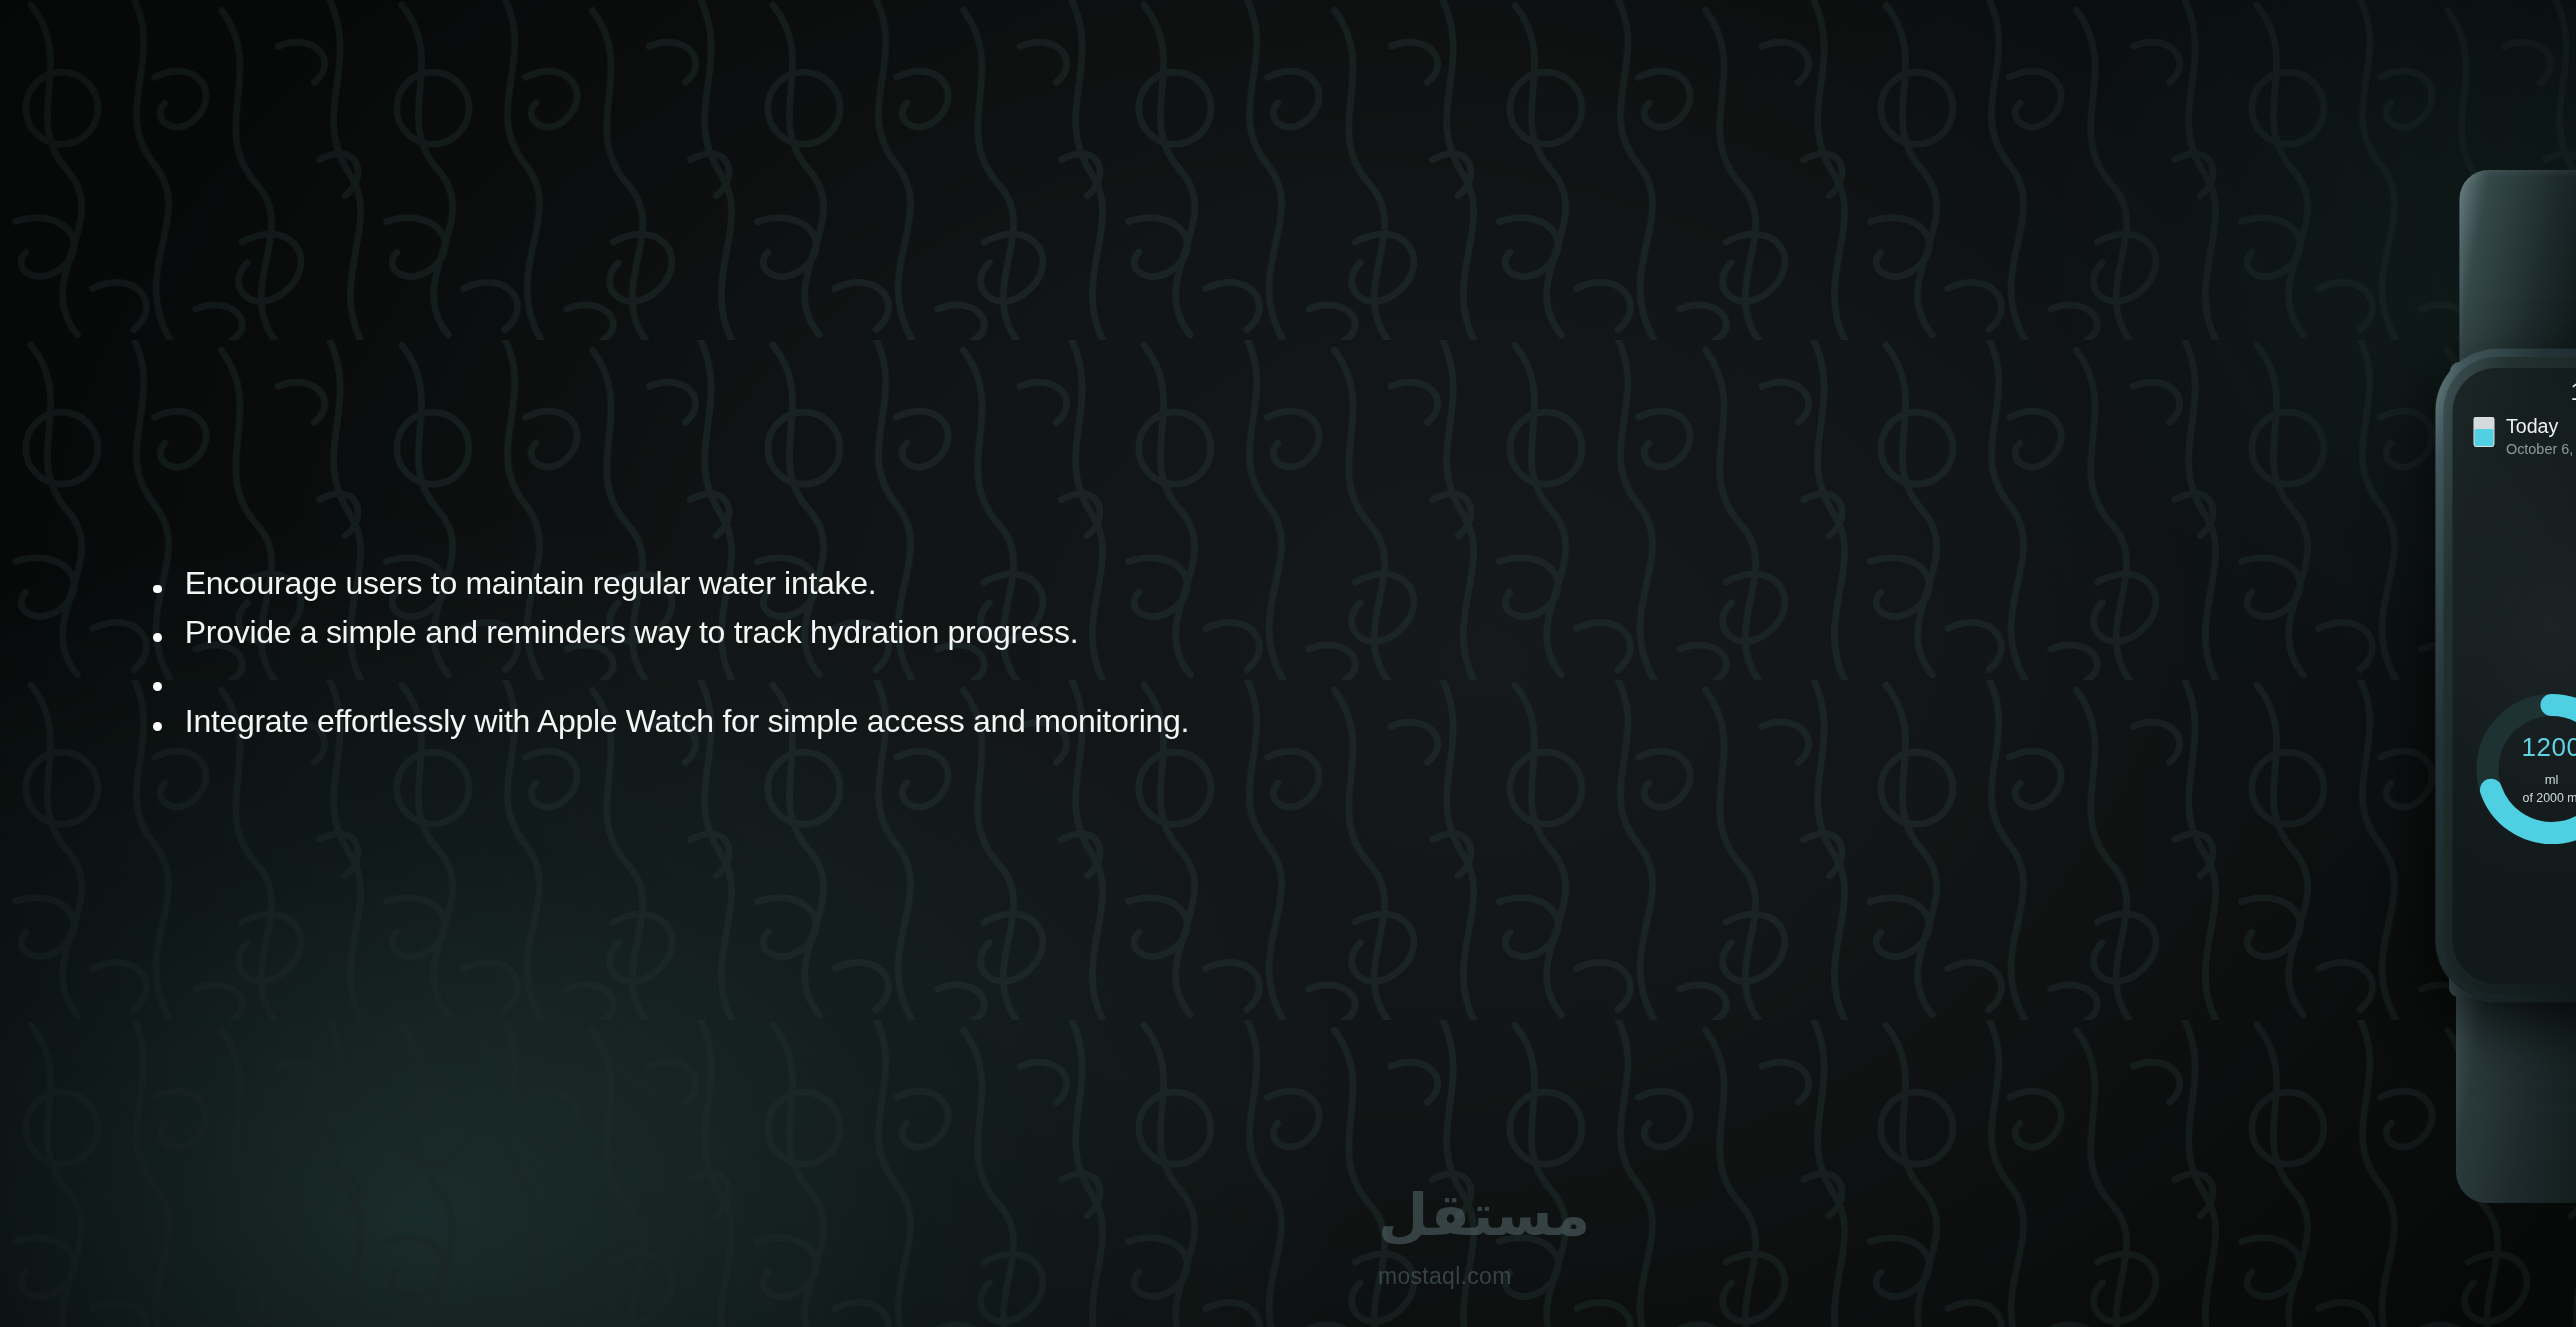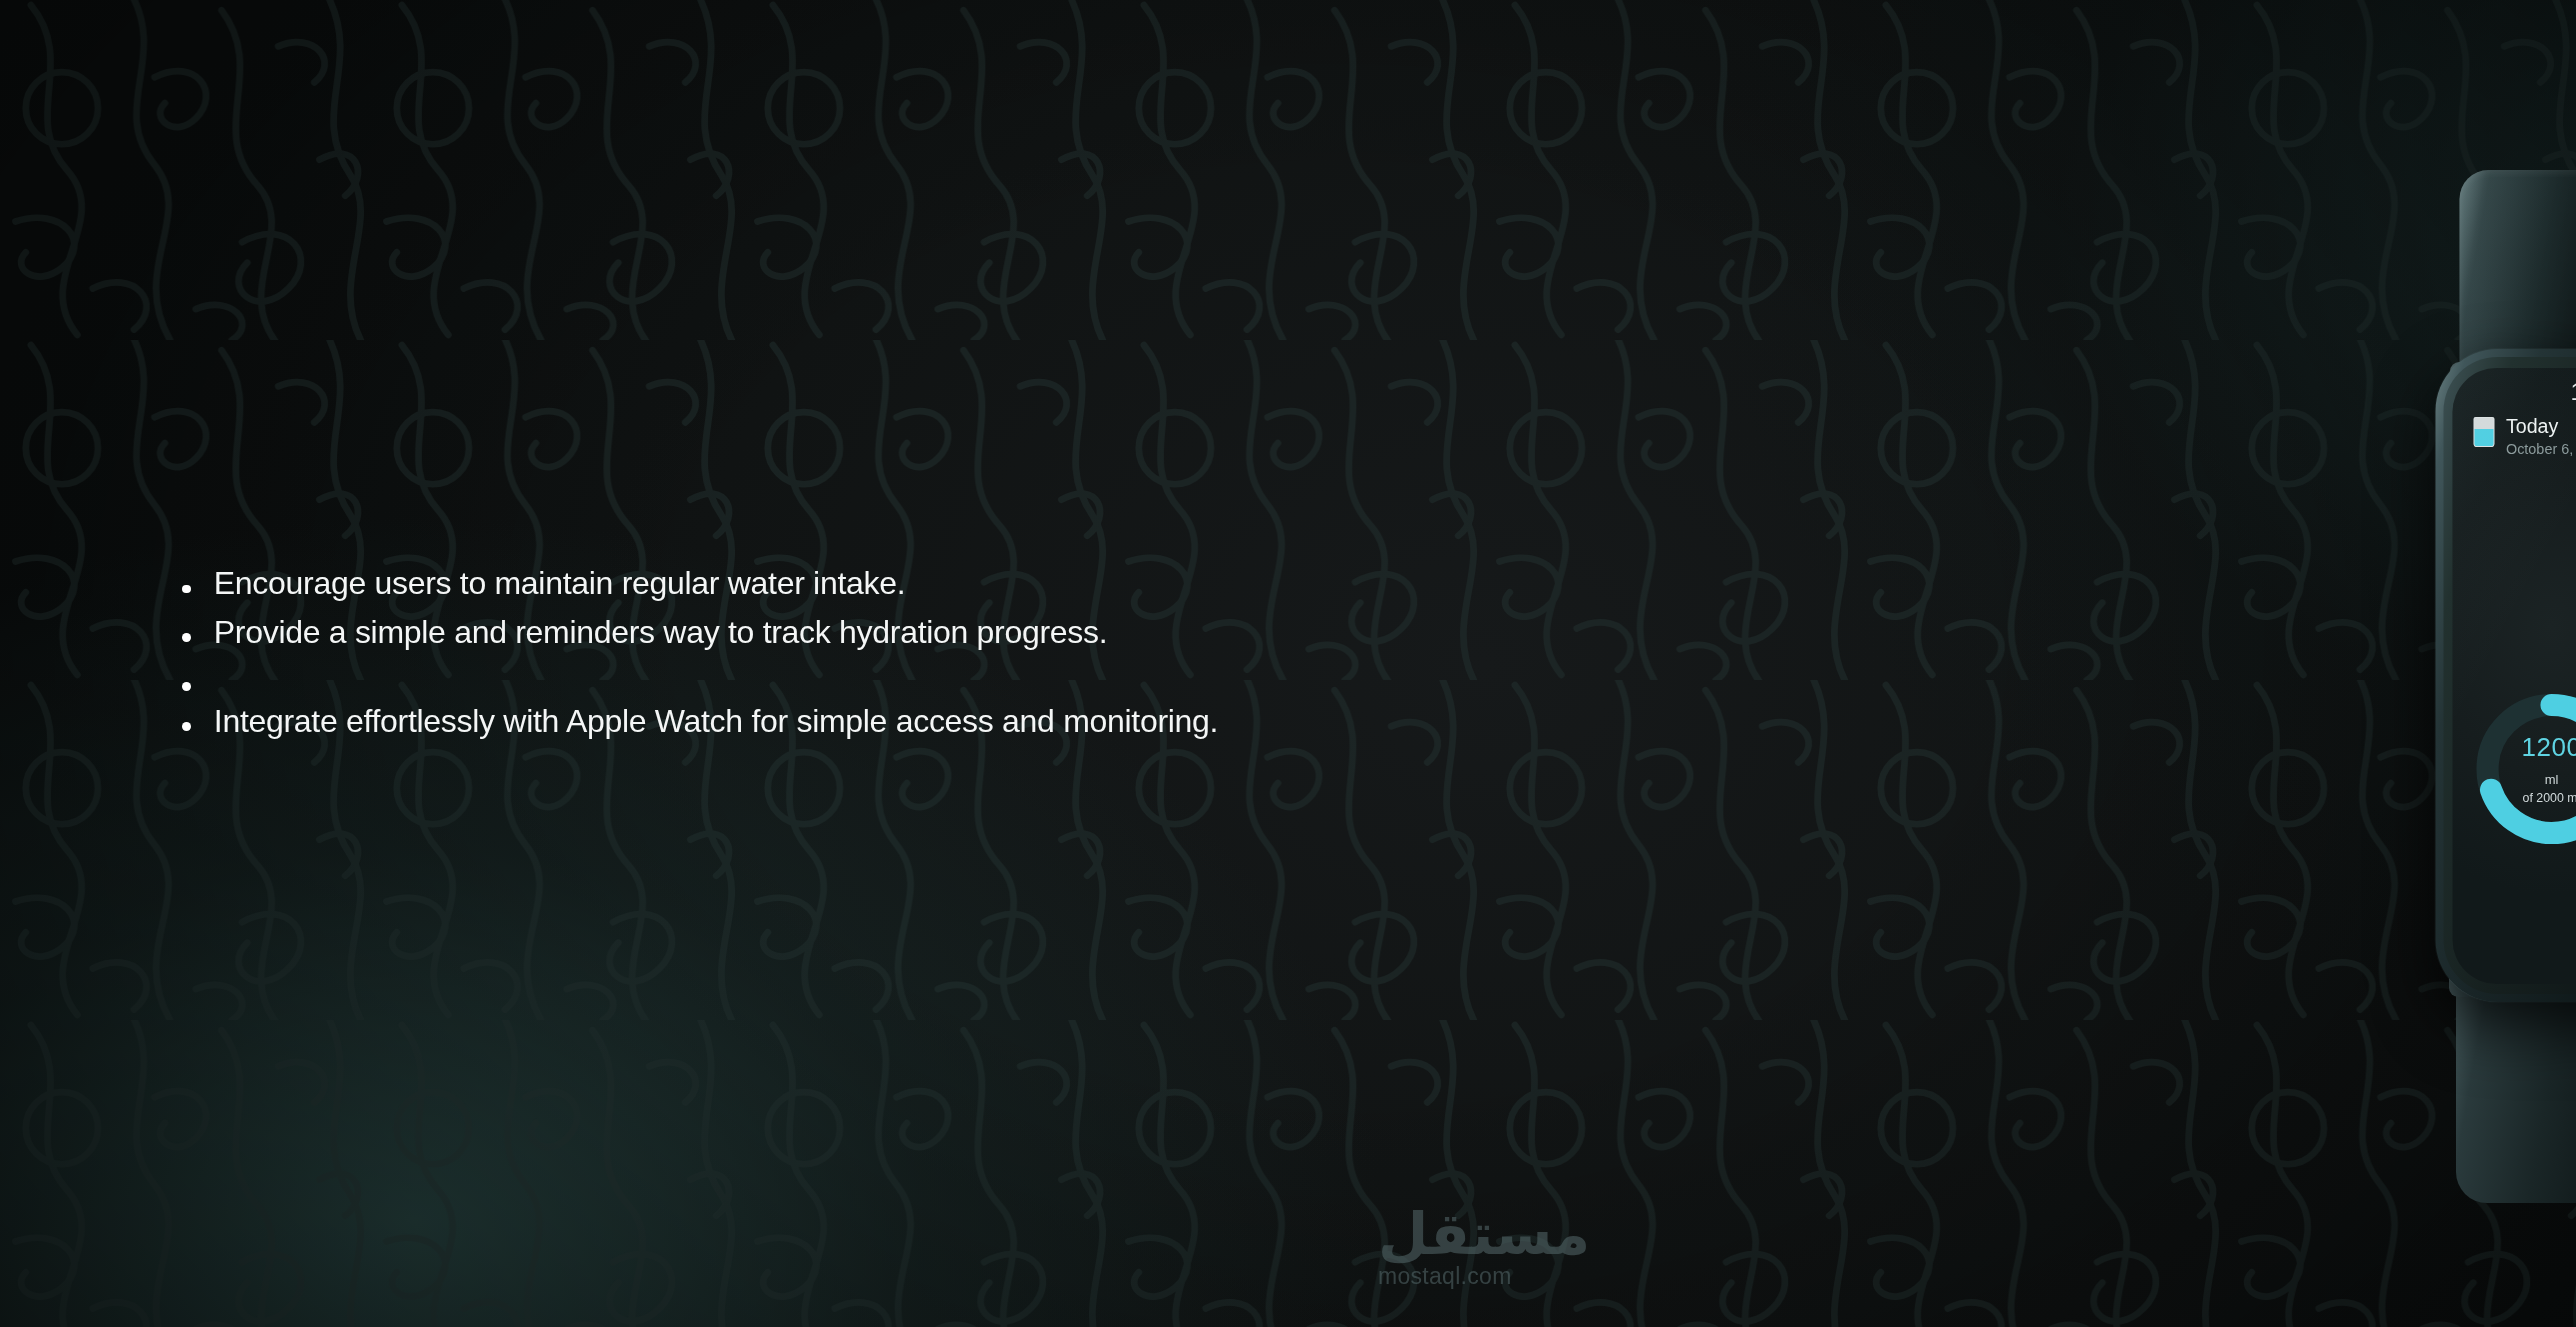--- a/index.html
+++ b/index.html
@@ -37,21 +37,21 @@
     letter-spacing:-3.1px;
     line-height:1;
     color:#ffffff;
     white-space:nowrap;
   }
   .heading .accent{color:#26bad6;}
 
   
   .bullets{
     position:absolute;
-    left:182px;top:566px;
+    left:153px;top:566px;
     display:flex;flex-direction:column;
     gap:13px;
   }
   .bullet-row{
     display:flex;align-items:flex-start;
     gap:23px;
   }
   .dot{
     width:8.8px;height:8.8px;border-radius:50%;
     background:#ffffff;
@@ -192,21 +192,21 @@
     color:#55696b;
     line-height:1;
     font-family:"DejaVu Sans", sans-serif;
     direction:rtl;
     font-weight:700;
   }
   .wm-latin{
     font-size:23px;
     color:#55696b;
     letter-spacing:0.3px;
-    margin-top:0;
+    margin-top:19px;
   }
 </style>
 </head>
 <body>
 
 <div class="slide">
 
   <div class="pattern">
     <svg viewBox="0 0 5760 2576" preserveAspectRatio="none" xmlns="http://www.w3.org/2000/svg">
       <defs>

